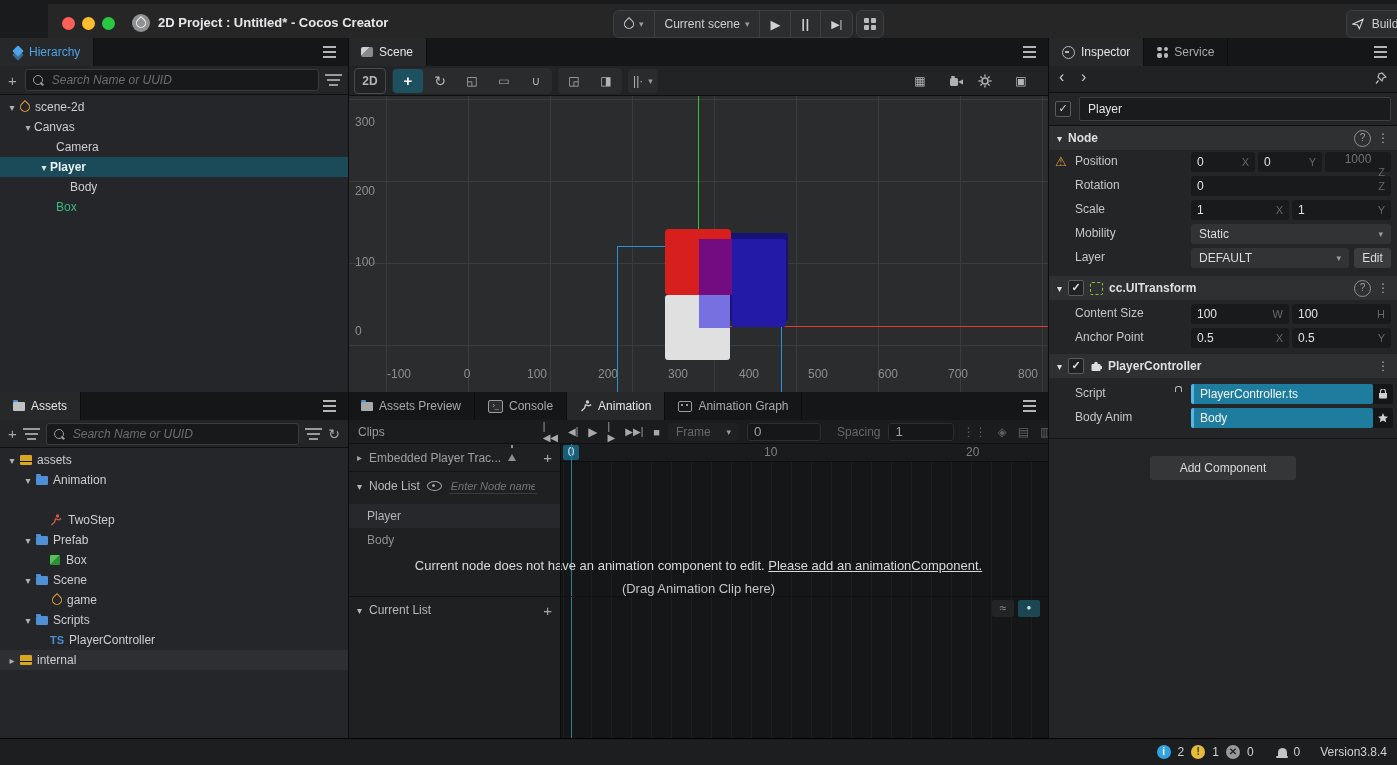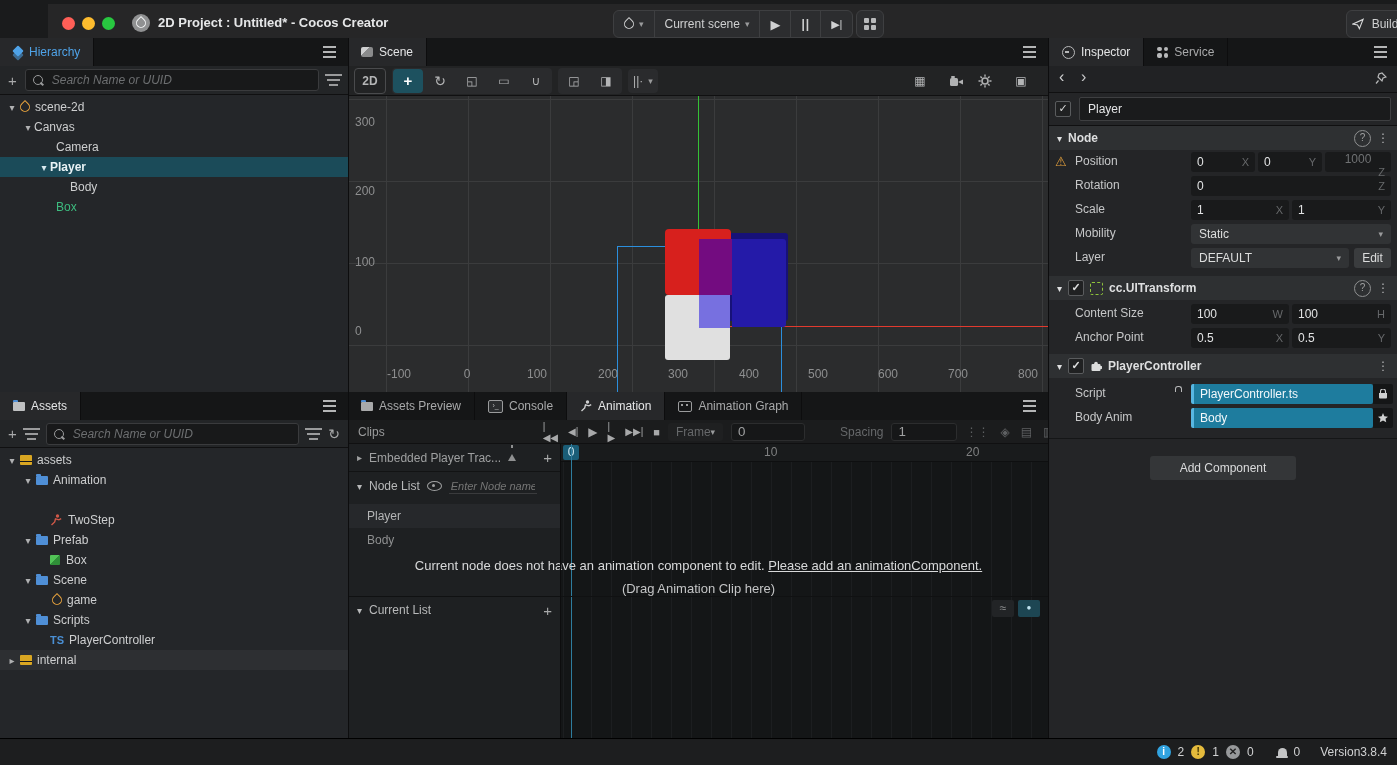--- a/index.html
+++ b/index.html
@@ -52,21 +52,21 @@
   .toolbtn{height:24px;min-width:24px;display:flex;align-items:center;justify-content:center;color:#b4b5b6;border-radius:4px;padding:0 3px;}
   .toolbtn.on{background:#1d515f;color:#fff;}
   
   .insp{position:absolute;left:1049px;top:38px;width:348px;height:700px;background:#242527;}
   .sech{position:absolute;left:0;width:100%;height:24px;background:#2e3032;display:flex;align-items:center;gap:6px;padding:0 8px;box-sizing:border-box;font-weight:bold;color:#dedfe0;}
   .irow{position:absolute;left:0;width:100%;height:24px;}
   .ilabel{position:absolute;left:26px;top:4px;color:#c6c7c8;}
   .fld{position:absolute;top:2px;height:20px;background:#191a1b;border-radius:3px;display:flex;align-items:center;padding:0 6px;box-sizing:border-box;color:#e2e3e4;}
   .fld .sfx{margin-left:auto;color:#66686a;font-size:11px;}
   .fld.dis{color:#6f7173;flex-direction:column;}
-  .ddl{position:absolute;top:2px;height:20px;background:#313335;border-radius:3px;display:flex;align-items:center;padding:0 8px;box-sizing:border-box;color:#dcdddd;}
+  .ddl{position:absolute;top:2px;height:20px;background:#313335;border-radius:3px;display:flex;align-items:center;padding:0 8px;box-sizing:border-box;color:#dcdddd;gap:16px;}
   .ddl .caret{margin-left:auto;}
   .cb{width:14px;height:14px;background:#202122;border:1px solid #5a5c5e;border-radius:2px;color:#dcdddd;font-size:11px;line-height:13px;text-align:center;flex:none;}
   .teal{position:absolute;top:2px;height:20px;background:#1e7c9e;border-left:3px solid #58b7e2;border-radius:2px;display:flex;align-items:center;padding:0 6px;box-sizing:border-box;color:#f2f7fa;}
   .tealslot{position:absolute;top:2px;width:20px;height:20px;background:#151617;border-radius:0 2px 2px 0;display:flex;align-items:center;justify-content:center;}
   .helpc{width:15px;height:15px;border:1.2px solid #8f9091;border-radius:50%;color:#9fa0a1;font-size:10px;line-height:14px;text-align:center;font-weight:normal;}
   .warn-ic{color:#e8a33d;font-size:13px;}
   .lock{position:relative;width:10px;height:8px;background:#b8b9ba;border-radius:2px;}
   .lock::before{content:"";position:absolute;top:-5px;left:1.5px;width:5px;height:5px;border:1.5px solid #b8b9ba;border-bottom:0;border-radius:3px 3px 0 0;}
   
   .anim{position:absolute;left:349px;top:444px;width:699px;height:294px;background:#1e2022;}
@@ -380,21 +380,21 @@
       <span style="font-size:12px">▶</span>
       <span>|▶</span>
       <span>▶▶|</span>
       <span style="font-size:11px">■</span>
     </div>
     <div class="ddl dim" style="position:static;height:18px;background:#1f2021;width:74px">
       <span>Frame</span>
         <span class="caret">▾</span>
     </div>
     <input style="width: 60px; height: 16px; background: rgb(22, 23, 24); border: 1px solid rgb(44, 45, 46); border-radius: 3px; color: rgb(159, 160, 161); padding: 0px 6px; font-family: inherit;" value="0">
-    <span class="dim" style="margin-left:27px">Spacing</span>
+    <span class="dim" style="margin-left:8px">Spacing</span>
     <input style="width: 52px; height: 16px; background: rgb(22, 23, 24); border: 1px solid rgb(44, 45, 46); border-radius: 3px; color: rgb(159, 160, 161); padding: 0px 6px; font-family: inherit;" value="1">
     <div style="margin-left:auto;display:flex;gap:11px;color:#5e6062;align-items:center">
       <span>⋮⋮</span>
       <span>◈</span>
       <span>▤</span>
       <span>▥</span>
       <span>▣</span>
       <span>↦</span>
     </div>
   </div>

